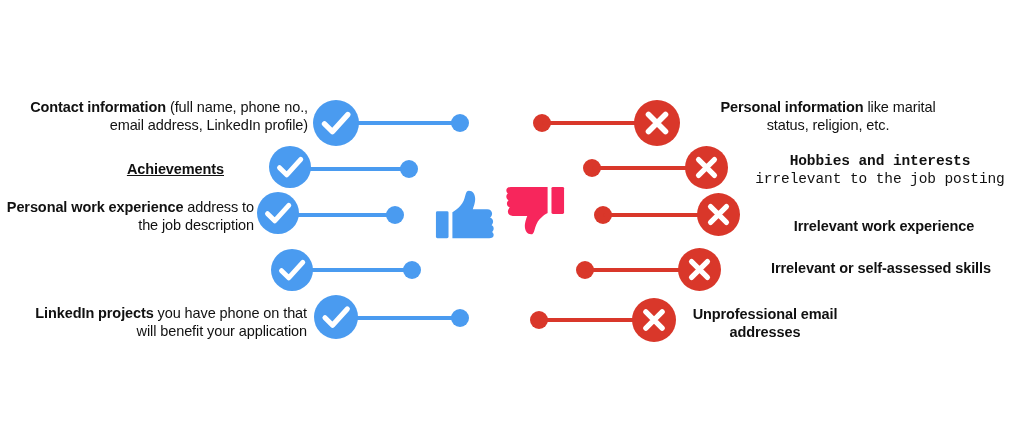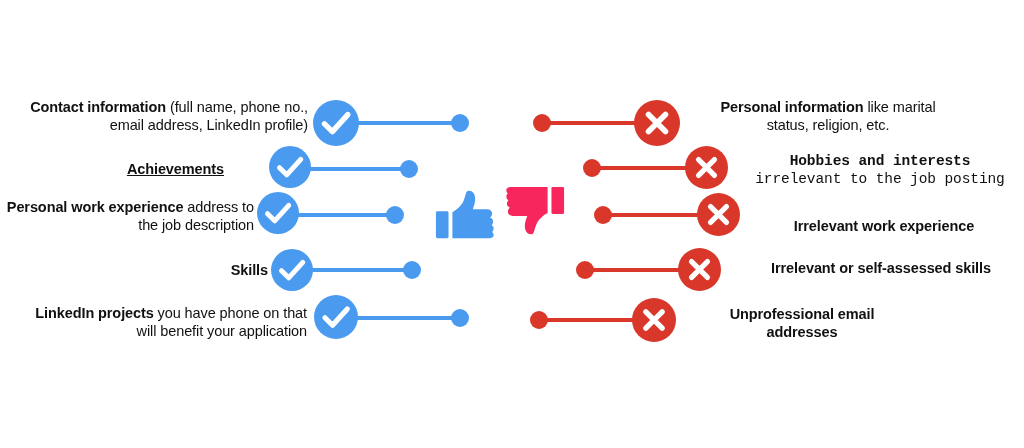--- a/index.html
+++ b/index.html
@@ -98,23 +98,20 @@
   </div>
   <div class="connector" style="left:285px; top:213px; width:110px; background:#4a9bf0;"></div>
   <div class="enddot" style="left:386px; top:206px; width:18px; height:18px; background:#4a9bf0;"></div>
   <div class="marker" style="left:257px; top:192px; width:42px; height:42px;">
     <svg width="42" height="42" viewBox="0 0 46 46" aria-hidden="true">
       <circle cx="23" cy="23" r="23" fill="#4a9bf0"></circle>
       <path d="M11.5 23.8 L19.4 31.6 L34.8 14.6" fill="none" stroke="#ffffff" stroke-width="5.4" stroke-linecap="round" stroke-linejoin="round"></path>
     </svg>
   </div>
 
-  <div class="txt txt-left" style="right:756px; top:261px; width:240px;">
-    <b>Skills</b><span></span>
-  </div>
   <div class="connector" style="left:299px; top:268px; width:112px; background:#4a9bf0;"></div>
   <div class="enddot" style="left:403px; top:261px; width:18px; height:18px; background:#4a9bf0;"></div>
   <div class="marker" style="left:271px; top:249px; width:42px; height:42px;">
     <svg width="42" height="42" viewBox="0 0 46 46" aria-hidden="true">
       <circle cx="23" cy="23" r="23" fill="#4a9bf0"></circle>
       <path d="M11.5 23.8 L19.4 31.6 L34.8 14.6" fill="none" stroke="#ffffff" stroke-width="5.4" stroke-linecap="round" stroke-linejoin="round"></path>
     </svg>
   </div>
 
   <div class="txt txt-left" style="right:717px; top:304px; width:280px;">
@@ -192,17 +189,17 @@
   </div>
 
   <div class="enddot" style="left:530px; top:311px; width:18px; height:18px; background:#d9372a;"></div>
   <div class="connector" style="left:539px; top:318px; width:110px; background:#d9372a;"></div>
   <div class="marker" style="left:632px; top:298px; width:44px; height:44px;">
     <svg width="44" height="44" viewBox="0 0 46 46" aria-hidden="true">
       <circle cx="23" cy="23" r="23" fill="#d9372a"></circle>
       <path d="M14.5 14.5 L31.5 31.5 M31.5 14.5 L14.5 31.5" fill="none" stroke="#ffffff" stroke-width="5.6" stroke-linecap="round"></path>
     </svg>
   </div>
-  <div class="txt txt-right" style="left:712px; top:305px; width:180px;">
+  <div class="txt txt-right" style="left:675px; top:305px; width:180px;">
     <b>Unprofessional email addresses</b><span></span>
   </div>
 
 </div>
 
 </body></html>

